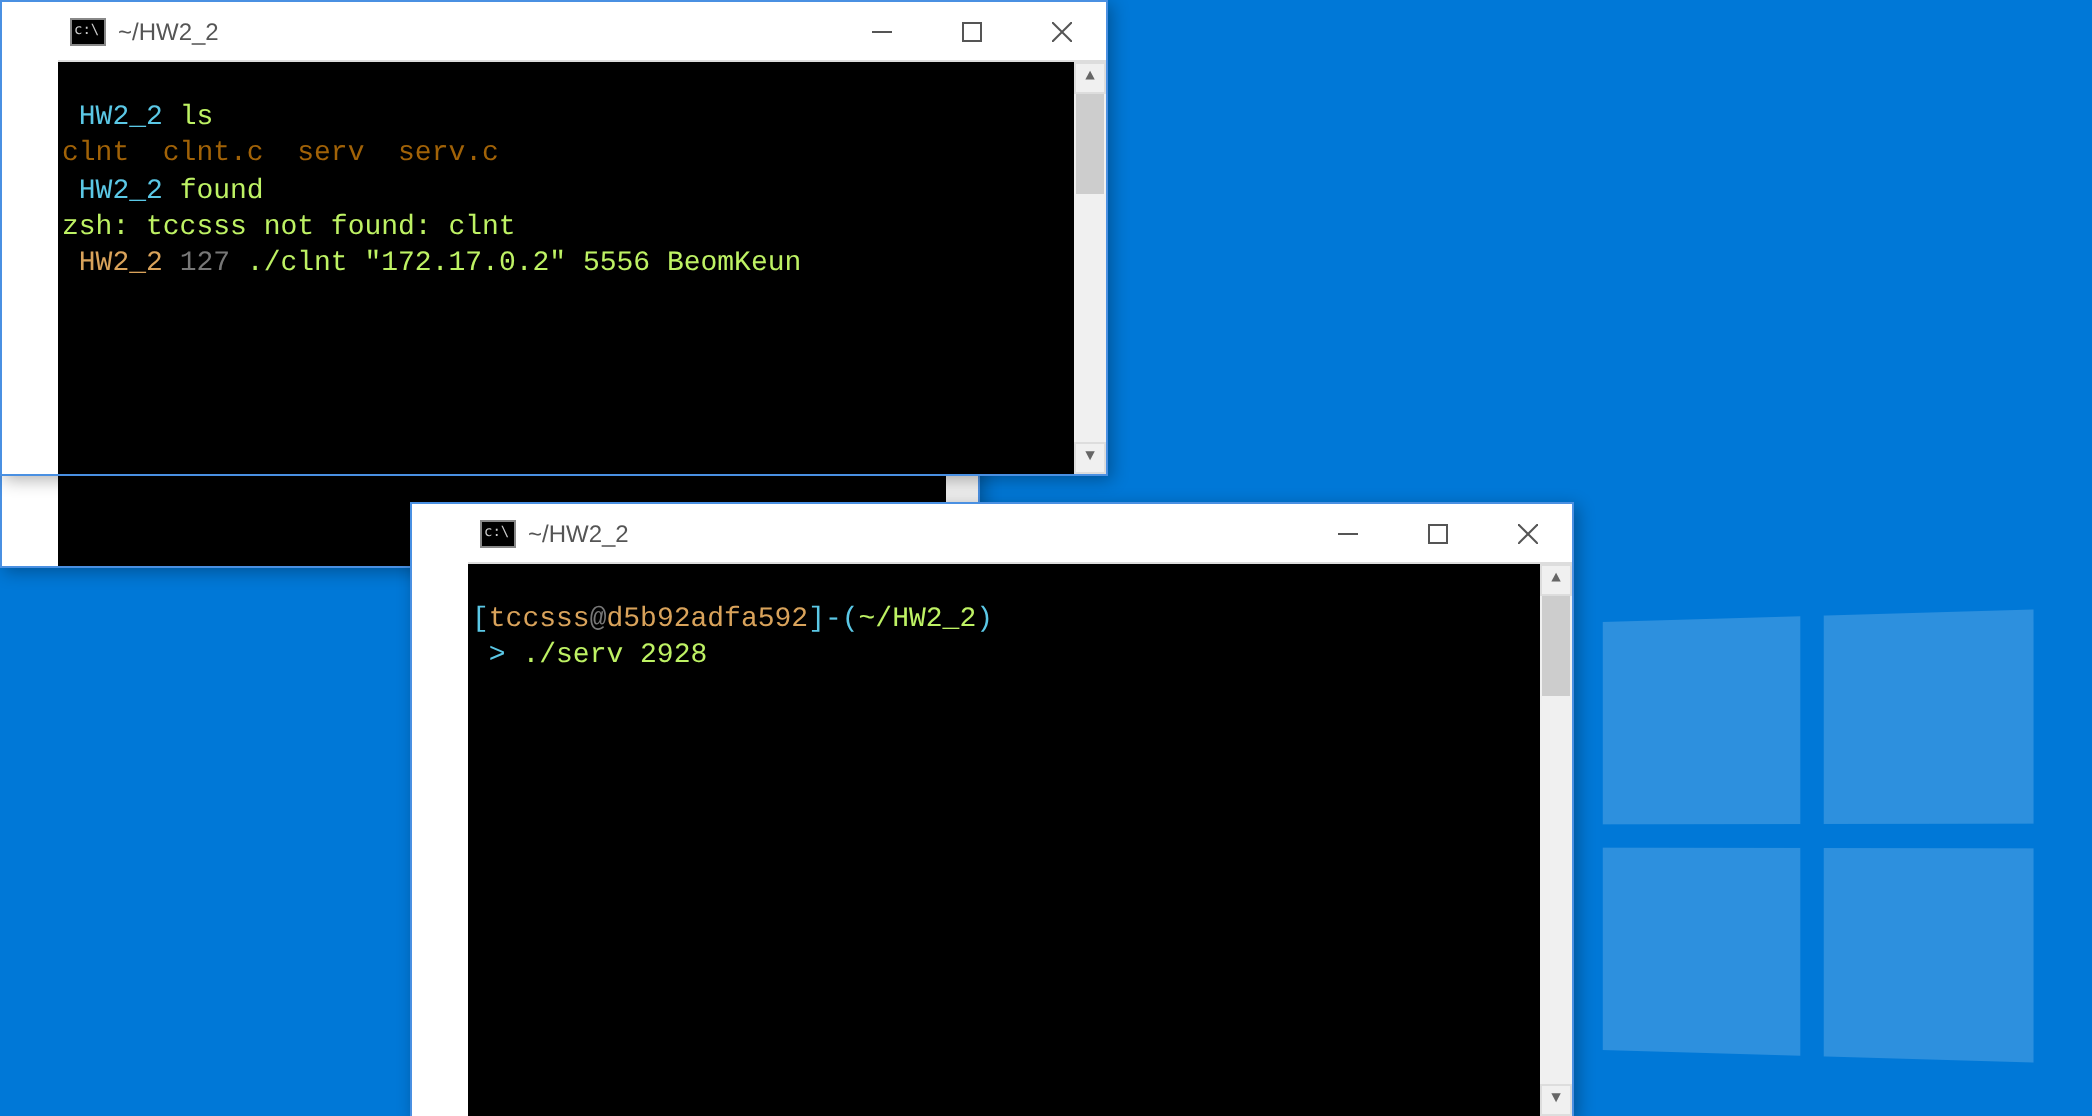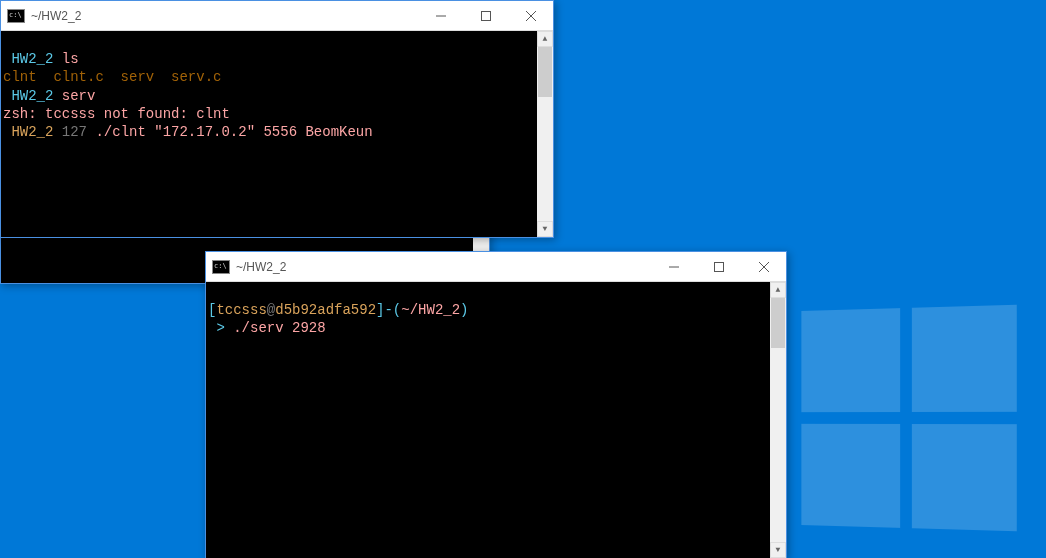--- a/index.html
+++ b/index.html
@@ -9,20 +9,21 @@
     background: #0078d7;
     position: relative;
     font-family: Consolas, 'Courier New', monospace;
     overflow: hidden;
   }
   .window {
     position: absolute;
     background: #fff;
     border: 1px solid #4a90e2;
     box-shadow: 2px 2px 8px rgba(0,0,0,0.3);
+    padding-left: 28px;
   }
   .titlebar {
     background: #fff;
     height: 30px;
     display: flex;
     align-items: center;
     font-family: 'Segoe UI', Tahoma, sans-serif;
     font-size: 12px;
     color: #555;
     border-bottom: 1px solid #ddd;
@@ -100,21 +101,21 @@
   .scroll-thumb {
     position: absolute;
     top: 0; left: 1px; right: 1px;
     height: 50px;
     background: #cdcdcd;
   }
   .green { color: #a16207; }
   .cyan { color: #5bc8e6; }
   .orange { color: #d9a35b; }
   .gray { color: #777; }
-  .white { color: #fca5a5; }
+  .white { color: #bef264; }
 
   #win1 { left: 0; top: 0; width: 490px; }
   #win1 .terminal-body { height: 252px; }
   #win2 { left: 492; top: 0; width: 554px; }
   #win2 .terminal-body { height: 206px; }
   #win3 { left: 205px; top: 251px; width: 582px; }
   #win3 .terminal-body { height: 276px; }
 
   .winlogo {
     position: absolute;
@@ -195,21 +196,21 @@
           <svg width="10" height="10">
             <line x1="0" y1="0" x2="10" y2="10"></line>
             <line x1="10" y1="0" x2="0" y2="10"></line>
           </svg>
         </div>
     </div>
   </div>
   <div class="terminal-body">
 <span class="cyan"> HW2_2 </span><span class="white">ls</span>
 <span class="green">clnt  clnt.c  serv  serv.c</span>
-<span class="cyan"> HW2_2 </span><span class="white">serv</span>
+<span class="cyan"> HW2_2 </span><span class="white">found</span>
 <span class="white">zsh: tccsss not found: clnt</span>
 <span class="orange"> HW2_2 </span><span class="gray">127 </span><span class="white">./clnt "172.17.0.2" 5556 BeomKeun</span>
     <div class="scrollbar">
       <div class="scroll-arrow">▲</div>
       <div class="scroll-track"><div class="scroll-thumb"></div></div>
       <div class="scroll-arrow">▼</div>
     </div>
   </div>
 </div>
 

